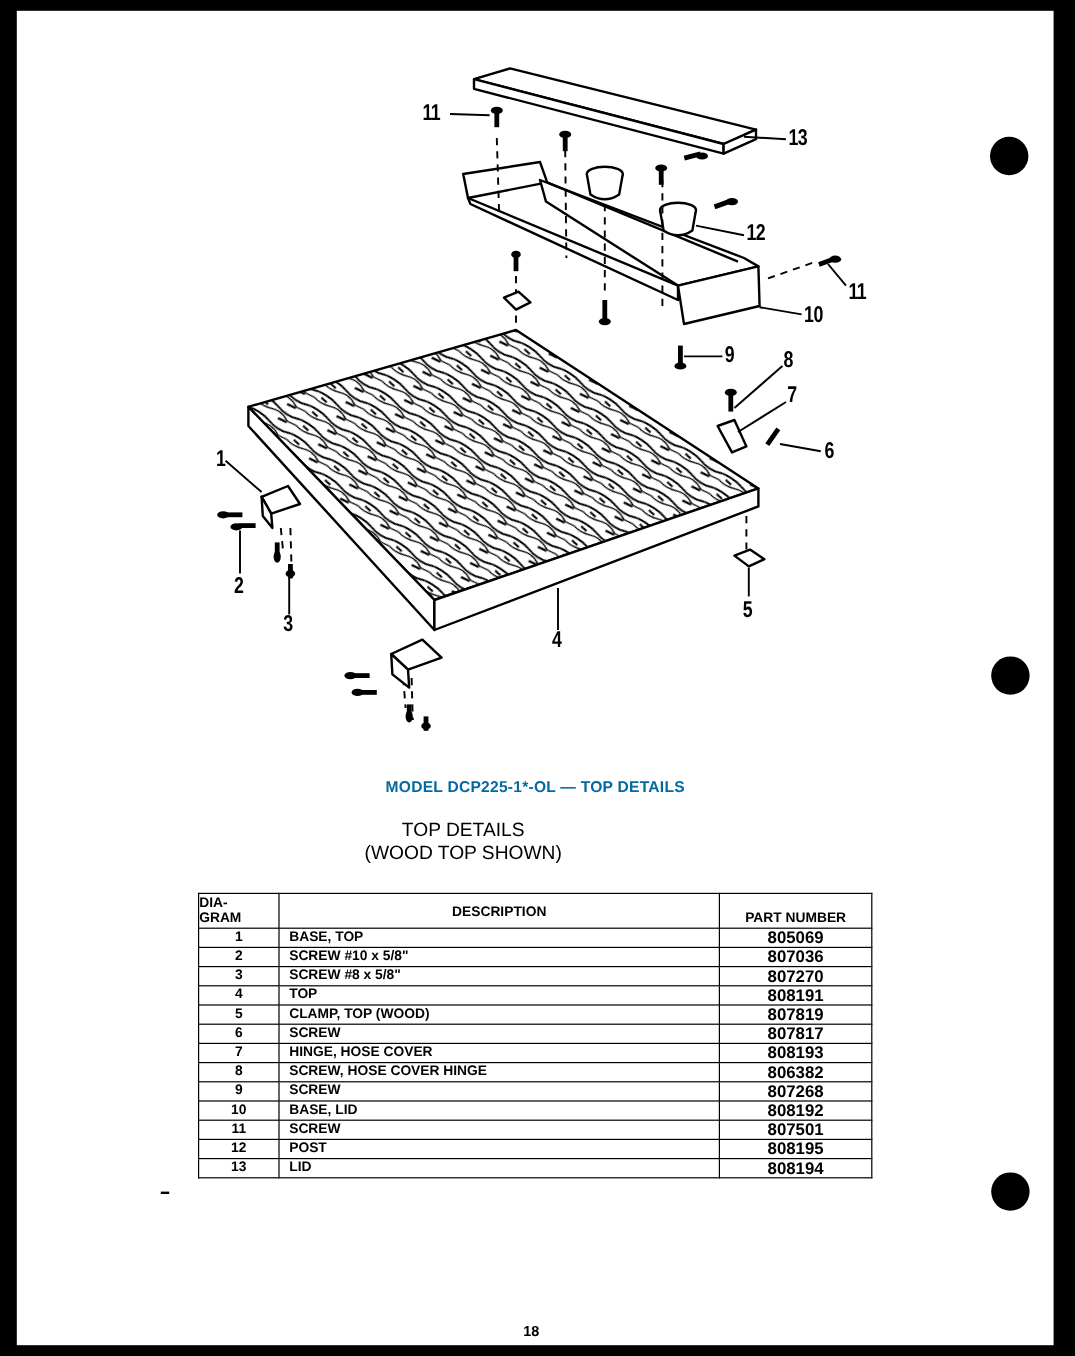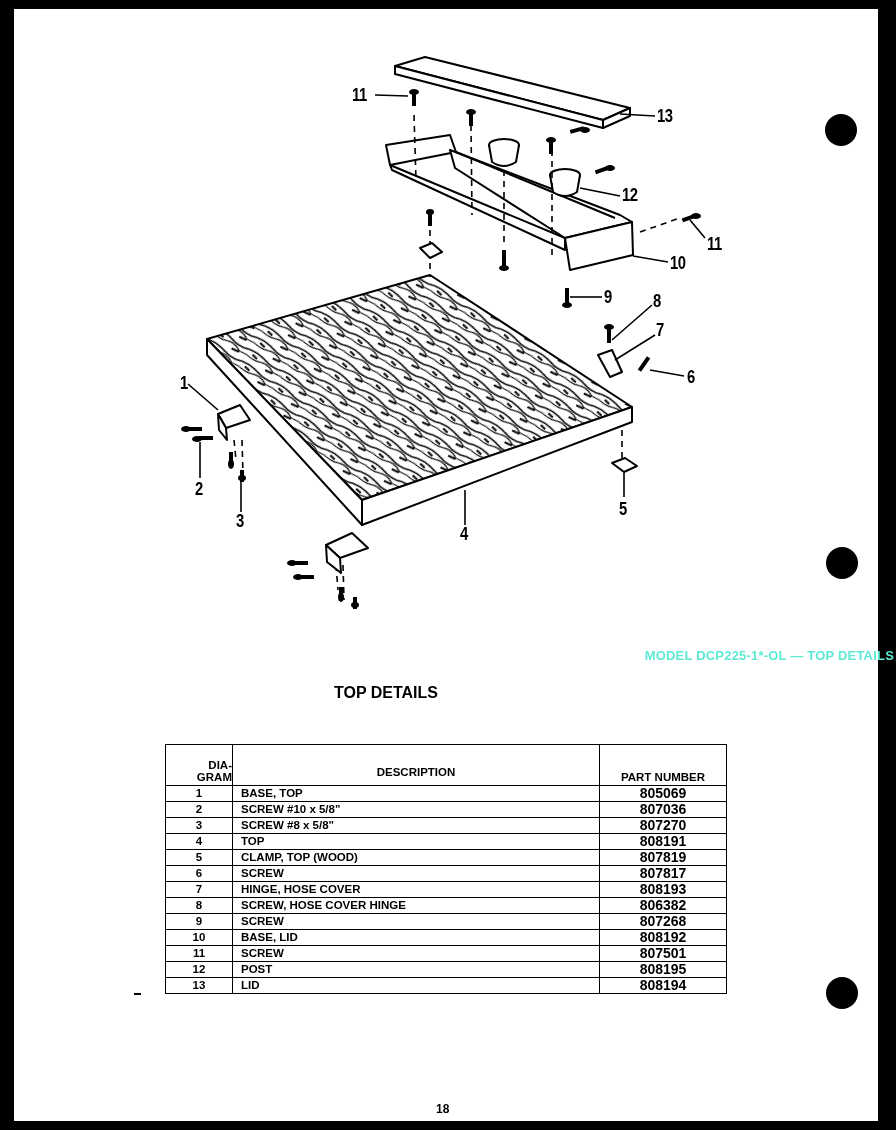--- a/index.html
+++ b/index.html
@@ -12,40 +12,40 @@
       position: absolute; left: 14px; top: 9px; width: 864px; height: 1112px;
       background: #fff;
     }
     .diagram { position: absolute; left: 0; top: 0; width: 896px; height: 640px; }
     .callout {
       position: absolute; font-weight: bold; font-size: 19px; color: #000;
       font-family: "Liberation Sans Narrow", "Liberation Sans", sans-serif;
       transform: scaleX(0.78); transform-origin: left top; letter-spacing: -0.5px;
     }
     .caption {
-      position: absolute; left: 0; width: 896px; top: 648px; text-align: right;
-      font-weight: bold; font-size: 13px; color: #5eead4; letter-spacing: 0.2px;
+      position: absolute; left: 0; width: 896px; top: 648px; text-align: center;
+      font-weight: bold; font-size: 13px; color: #0369a1; letter-spacing: 0.2px;
     }
     .caption span { position: relative; left: -2px; }
     .title-block {
       position: absolute; left: 0; width: 772px; top: 683px; text-align: center;
-      font-weight: bold; font-size: 16px; line-height: 19px; color: #000;
+      font-weight: normal; font-size: 16px; line-height: 19px; color: #000;
     }
     table.parts {
       position: absolute; left: 165px; top: 744px; width: 562px;
       border-collapse: collapse; font-weight: bold; color: #000;
       font-size: 11.5px;
     }
     table.parts th, table.parts td {
       border: 1.6px solid #000; padding: 0; line-height: 15px; height: 15px;
     }
     table.parts th {
       font-size: 11.5px; vertical-align: bottom; padding-bottom: 2px;
     }
-    table.parts th.c1 { width: 66px; text-align: right; line-height: 12px; padding-top: 14px; }
+    table.parts th.c1 { width: 66px; text-align: left; line-height: 12px; padding-top: 2px; }
     table.parts th.c2 { width: 366px; text-align: center; padding-bottom: 5px; }
     table.parts th.c3 { width: 126px; text-align: center; padding-bottom: 0px; }
     table.parts td.c1 { text-align: center; }
     table.parts td.c2 { text-align: left; padding-left: 8px; }
     table.parts td.c3 { text-align: center; font-size: 14px; }
     .pagenum {
       position: absolute; left: 436px; top: 1102px; font-weight: bold; font-size: 12px;
     }
     .hole {
       position: absolute; width: 32px; height: 32px; border-radius: 50%; background: #000;
@@ -200,20 +200,21 @@
 <div class="callout" style="left:236px;top:510px;">3</div>
 <div class="callout" style="left:460px;top:523px;">4</div>
 <div class="callout" style="left:619px;top:498px;">5</div>
 
 <div class="caption">
   <span>MODEL DCP225-1*-OL — TOP DETAILS</span>
 </div>
 
 <div class="title-block">
   <div>TOP DETAILS</div>
+  <div>(WOOD TOP SHOWN)</div>
 </div>
 
 <table class="parts">
   <thead>
     <tr>
       <th class="c1">
         <div>DIA-</div>
         <div>GRAM</div>
       </th>
       <th class="c2">DESCRIPTION</th>

